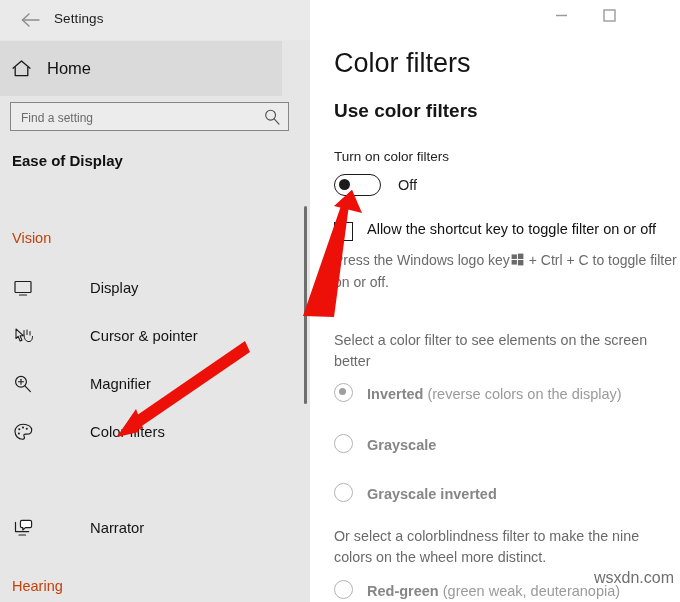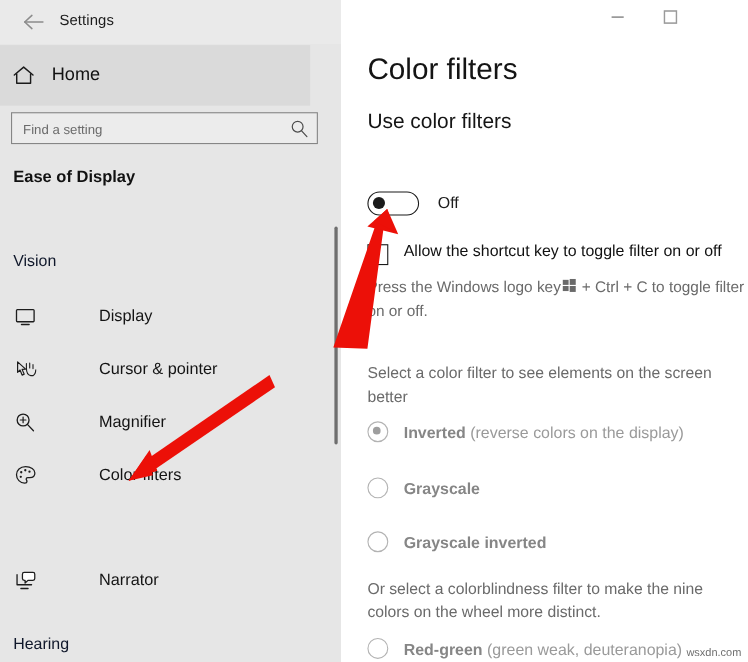--- a/index.html
+++ b/index.html
@@ -95,21 +95,21 @@
     position: absolute;
     left: 12px; top: 152px;
     font-size: 15px;
     font-weight: bold;
     color: #111111;
   }
   .group-label {
     position: absolute;
     left: 12px;
     font-size: 14.5px;
-    color: #0f172a;
+    color: #c2410c;
   }
   #group-vision { top: 230px; }
   #group-hearing { top: 578px; }
 
   .nav-item {
     position: absolute;
     left: 0;
     width: 300px;
     height: 40px;
     display: flex;
@@ -165,21 +165,21 @@
     left: 24px; top: 48px;
     font-size: 27px;
     font-weight: 300;
     color: #141414;
     letter-spacing: 0;
   }
   #section-title {
     position: absolute;
     left: 24px; top: 100px;
     font-size: 19px;
-    font-weight: 400;
+    font-weight: 700;
     color: #151515;
   }
   #toggle-caption {
     position: absolute;
     left: 24px; top: 149px;
     font-size: 13.5px;
     color: #232323;
   }
   #toggle-row {
     position: absolute;
@@ -299,22 +299,22 @@
     position: absolute;
     left: 0; top: 0;
     width: 680px; height: 602px;
     pointer-events: none;
   }
 
   
   #watermark {
     position: absolute;
     right: 6px;
-    bottom: 3px;
-    font-size: 10px;
+    bottom: 15px;
+    font-size: 16px;
     color: #6f6f6f;
     font-family: "Liberation Sans", sans-serif;
   }
 </style>
 </head>
 <body>
 
 <div id="app">
 
   <div id="sidebar">
@@ -427,20 +427,21 @@
       <div class="win-btn" id="btn-maximize">
         <svg width="13" height="13" viewBox="0 0 13 13">
           <rect x="1" y="1" width="11" height="11" fill="none" stroke="#9a9a9a" stroke-width="1.4"></rect>
         </svg>
       </div>
     </div>
 
     <div id="page-title">Color filters</div>
     <div id="section-title">Use color filters</div>
 
+    <div id="toggle-caption">Turn on color filters</div>
 
     <div id="toggle-row">
       <div id="toggle-switch">
         <div id="toggle-knob"></div>
       </div>
       <div id="toggle-state">Off</div>
     </div>
 
     <div id="shortcut-row">
       <div id="shortcut-checkbox"></div>

